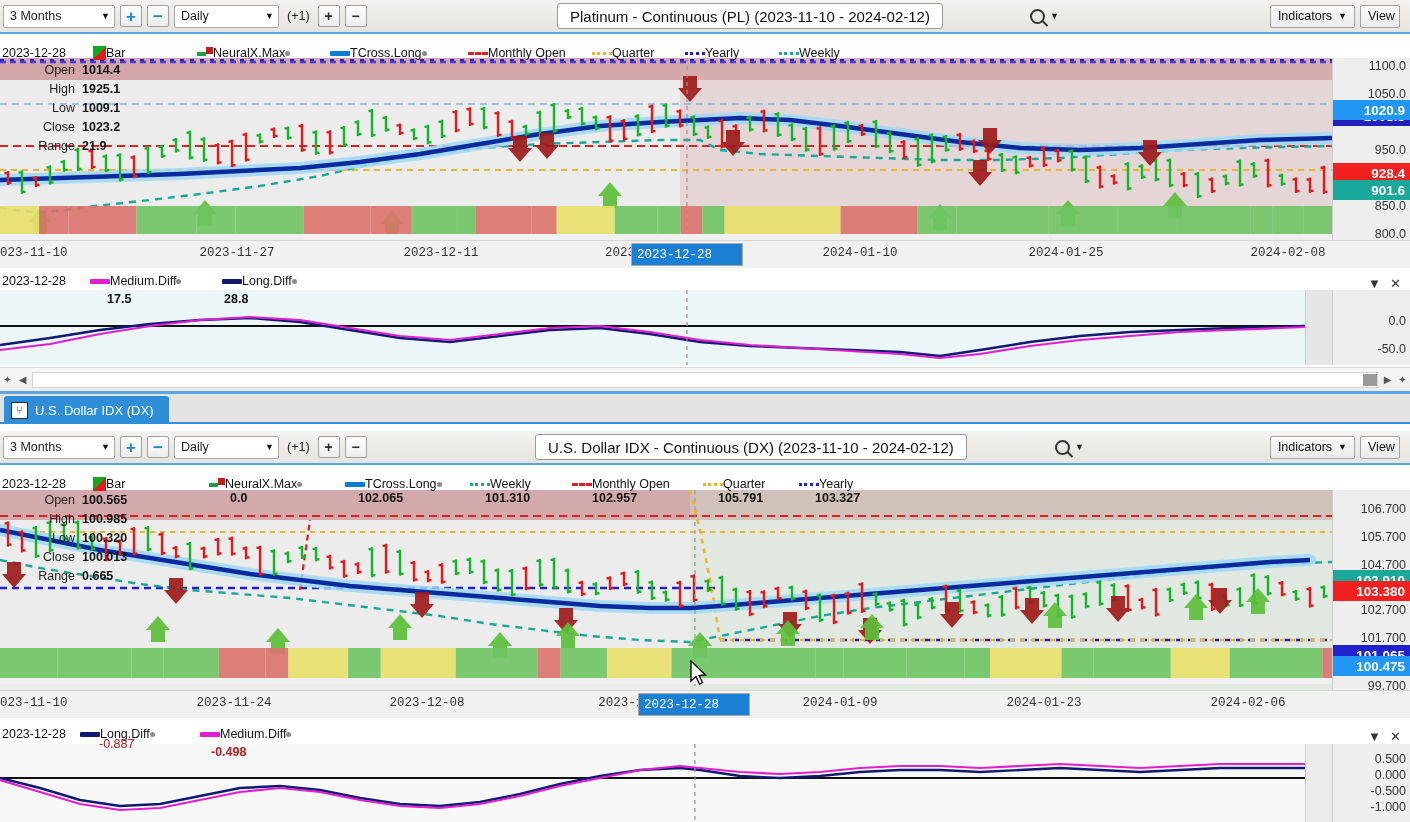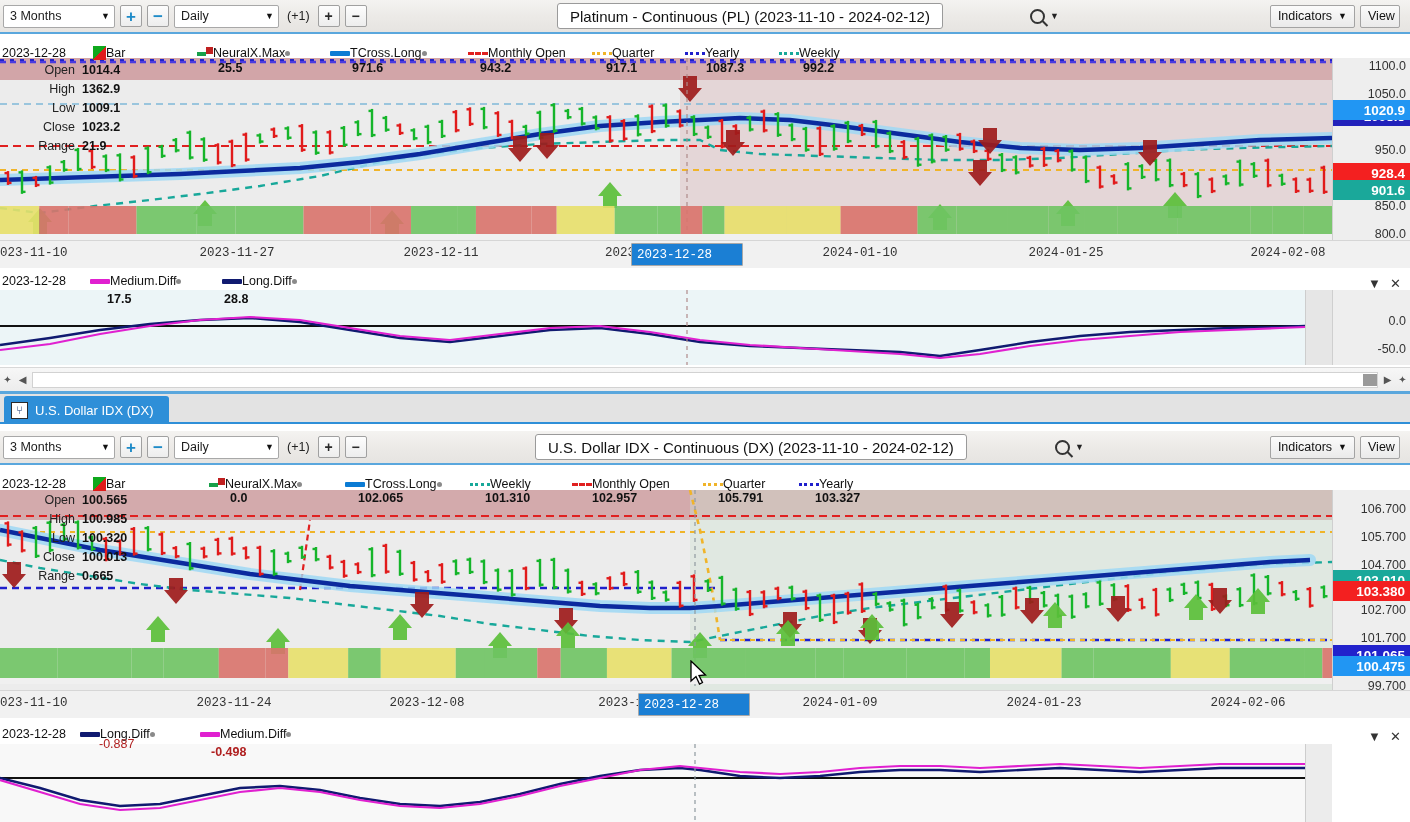--- a/index.html
+++ b/index.html
@@ -217,37 +217,29 @@
       </span>
     <span class="leg-item" style="position:absolute;left:685px">
         <i class="swatch sw-dotted" style="color:#2020cc"></i>
         <span>Yearly</span>
       </span>
     <span class="leg-item" style="position:absolute;left:779px">
         <i class="swatch sw-dotted" style="color:#18a89a"></i>
         <span>Weekly</span>
       </span>
   </div>
-  <div class="legvals" style="top:61px;">
-    <span style="left:218px">25.5</span>
-    <span style="left:352px">971.6</span>
-    <span style="left:480px">943.2</span>
-    <span style="left:606px">917.1</span>
-    <span style="left:706px">1087.3</span>
-    <span style="left:803px">992.2</span>
-  </div>
 
   <div class="ohlc" style="top:60px; left:34px;">
     <div class="row">
         <span class="lbl">Open</span>
         <span class="val">1014.4</span>
       </div>
     <div class="row">
         <span class="lbl">High</span>
-        <span class="val">1362.9</span>
+        <span class="val">1925.1</span>
       </div>
     <div class="row">
         <span class="lbl">Low</span>
         <span class="val">1009.1</span>
       </div>
     <div class="row">
         <span class="lbl">Close</span>
         <span class="val">1023.2</span>
       </div>
     <div class="row">
@@ -1196,19 +1188,25 @@
   </div>
   <div class="chartwrap" style="left:0; top:744px; width:1332px; height:78px; background:#f7f7f7;">
     <svg width="1332" height="78" viewBox="0 0 1332 78">
       <rect x="0" y="0" width="1332" height="78" fill="#f8f8f8"></rect>
       <line x1="0" y1="34" x2="1332" y2="34" stroke="#111" stroke-width="2"></line>
       <path d="M0,34 L40,44 L80,56 L120,62 L160,60 L200,52 L240,44 L280,42 L320,46 L360,54 L400,60 L440,62 L480,58 L520,50 L560,40 L600,32 L640,26 L680,24 L700,26 L740,32 L780,34 L820,32 L860,28 L900,26 L940,26 L980,28 L1020,26 L1060,24 L1100,26 L1140,28 L1180,26 L1220,24 L1260,24 L1305,24" fill="none" stroke="#101a70" stroke-width="2.4"></path>
       <path d="M0,36 L40,48 L80,60 L120,66 L160,64 L200,56 L240,48 L280,44 L320,48 L360,56 L400,62 L440,64 L480,60 L520,52 L560,42 L600,34 L640,26 L680,22 L700,24 L740,28 L780,30 L820,28 L860,24 L900,22 L940,22 L980,24 L1020,22 L1060,20 L1100,22 L1140,24 L1180,22 L1220,20 L1260,20 L1305,20" fill="none" stroke="#e020d0" stroke-width="2.2"></path>
       <line x1="695" y1="0" x2="695" y2="78" stroke="#8f9aa0" stroke-width="1.2" stroke-dasharray="4 4"></line>
     </svg>
   </div>
+  <div class="paxis" style="left:1332px; top:744px; width:78px; height:78px; background:#eeeeee;">
+    <div class="tick" style="top:8px">0.500</div>
+    <div class="tick" style="top:24px">0.000</div>
+    <div class="tick" style="top:40px">-0.500</div>
+    <div class="tick" style="top:56px">-1.000</div>
+  </div>
   <div style="position:absolute;left:1305px;top:744px;width:27px;height:78px;background:#ececec;border-left:1px solid #cdcdcd"></div>
 
   <svg class="cursor-arrow" style="left:690px; top:660px;" width="20" height="28" viewBox="0 0 20 28">
     <path d="M1,1 L1,21 L6,16.5 L9.5,24 L12.5,22.5 L9,15.5 L15.5,15 Z" fill="#fff" stroke="#000" stroke-width="1.3"></path>
   </svg>
 
 </div>
 
 </body></html>

